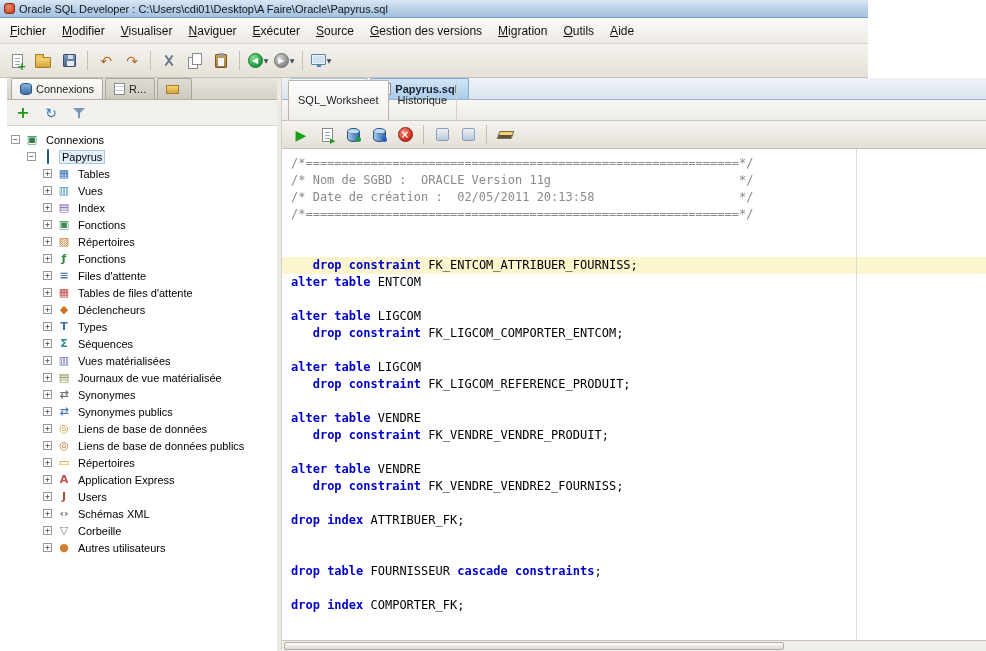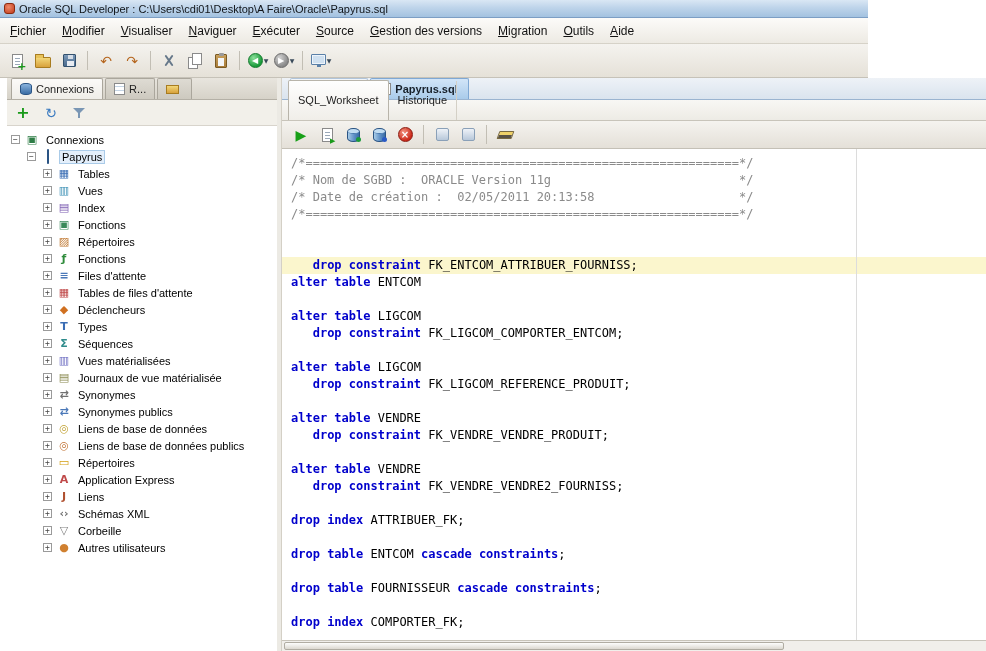--- a/index.html
+++ b/index.html
@@ -351,21 +351,21 @@
             <span class="tree-lb">Répertoires</span>
           </div>
           <div class="tree-row" style="padding-left: 36px;">
             <span class="pm">+</span>
             <span class="tree-ic" style="color: rgb(192, 74, 74);">A</span>
             <span class="tree-lb">Application Express</span>
           </div>
           <div class="tree-row" style="padding-left: 36px;">
             <span class="pm">+</span>
             <span class="tree-ic" style="color: rgb(176, 80, 48);">J</span>
-            <span class="tree-lb">Liens</span>
+            <span class="tree-lb">Users</span>
           </div>
           <div class="tree-row" style="padding-left: 36px;">
             <span class="pm">+</span>
             <span class="tree-ic" style="color: rgb(112, 112, 112);">‹›</span>
             <span class="tree-lb">Schémas XML</span>
           </div>
           <div class="tree-row" style="padding-left: 36px;">
             <span class="pm">+</span>
             <span class="tree-ic" style="color: rgb(128, 128, 128);">▽</span>
             <span class="tree-lb">Corbeille</span>
@@ -443,21 +443,20 @@
             <div class="code-line"><span class="pl">   </span><span class="kw">drop</span><span class="pl"> </span><span class="kw">constraint</span><span class="pl"> FK_LIGCOM_REFERENCE_PRODUIT;</span></div>
             <div class="code-line"></div>
             <div class="code-line"><span class="kw">alter</span><span class="pl"> </span><span class="kw">table</span><span class="pl"> VENDRE</span></div>
             <div class="code-line"><span class="pl">   </span><span class="kw">drop</span><span class="pl"> </span><span class="kw">constraint</span><span class="pl"> FK_VENDRE_VENDRE_PRODUIT;</span></div>
             <div class="code-line"></div>
             <div class="code-line"><span class="kw">alter</span><span class="pl"> </span><span class="kw">table</span><span class="pl"> VENDRE</span></div>
             <div class="code-line"><span class="pl">   </span><span class="kw">drop</span><span class="pl"> </span><span class="kw">constraint</span><span class="pl"> FK_VENDRE_VENDRE2_FOURNISS;</span></div>
             <div class="code-line"></div>
             <div class="code-line"><span class="kw">drop</span><span class="pl"> </span><span class="kw">index</span><span class="pl"> ATTRIBUER_FK;</span></div>
             <div class="code-line"></div>
-            <div class="code-line"><span class="kw">drop</span><span class="pl"> </span><span class="kw">table</span><span class="pl"> ENTCOM </span><span class="kw">cascade</span><span class="pl"> </span><span class="kw">constraints</span><span class="pl">;</span></div>
             <div class="code-line"></div>
             <div class="code-line"><span class="kw">drop</span><span class="pl"> </span><span class="kw">table</span><span class="pl"> FOURNISSEUR </span><span class="kw">cascade</span><span class="pl"> </span><span class="kw">constraints</span><span class="pl">;</span></div>
             <div class="code-line"></div>
             <div class="code-line"><span class="kw">drop</span><span class="pl"> </span><span class="kw">index</span><span class="pl"> COMPORTER_FK;</span></div>
           </div>
         <div class="margin-guide"></div>
       </div>
       <div class="hscroll">
         <div class="hthumb"></div>
       </div>

